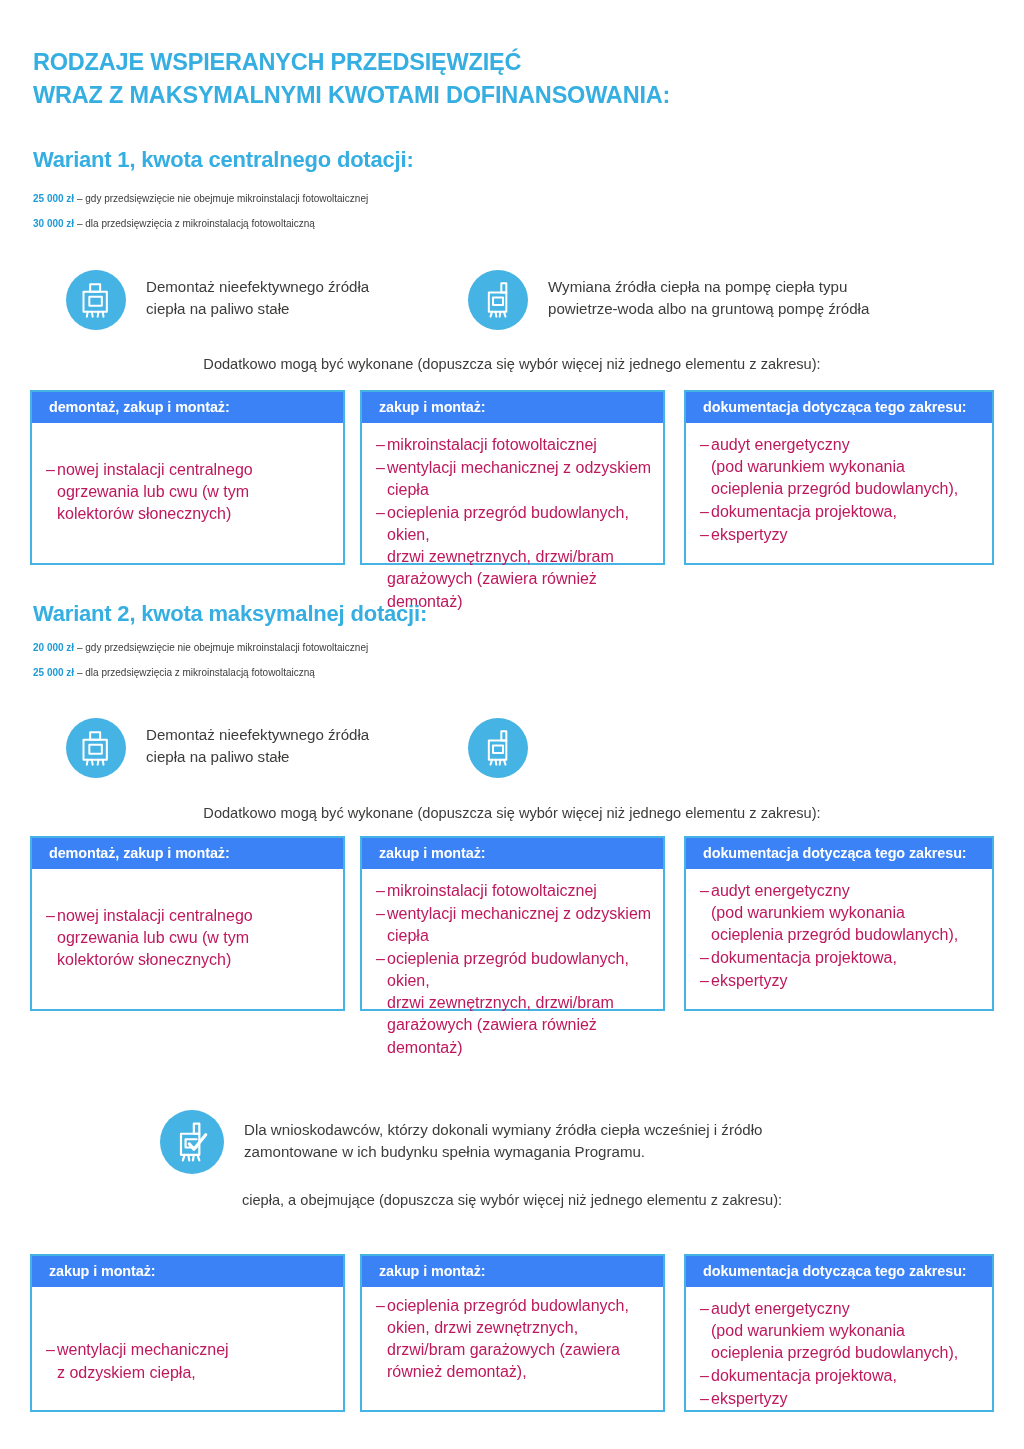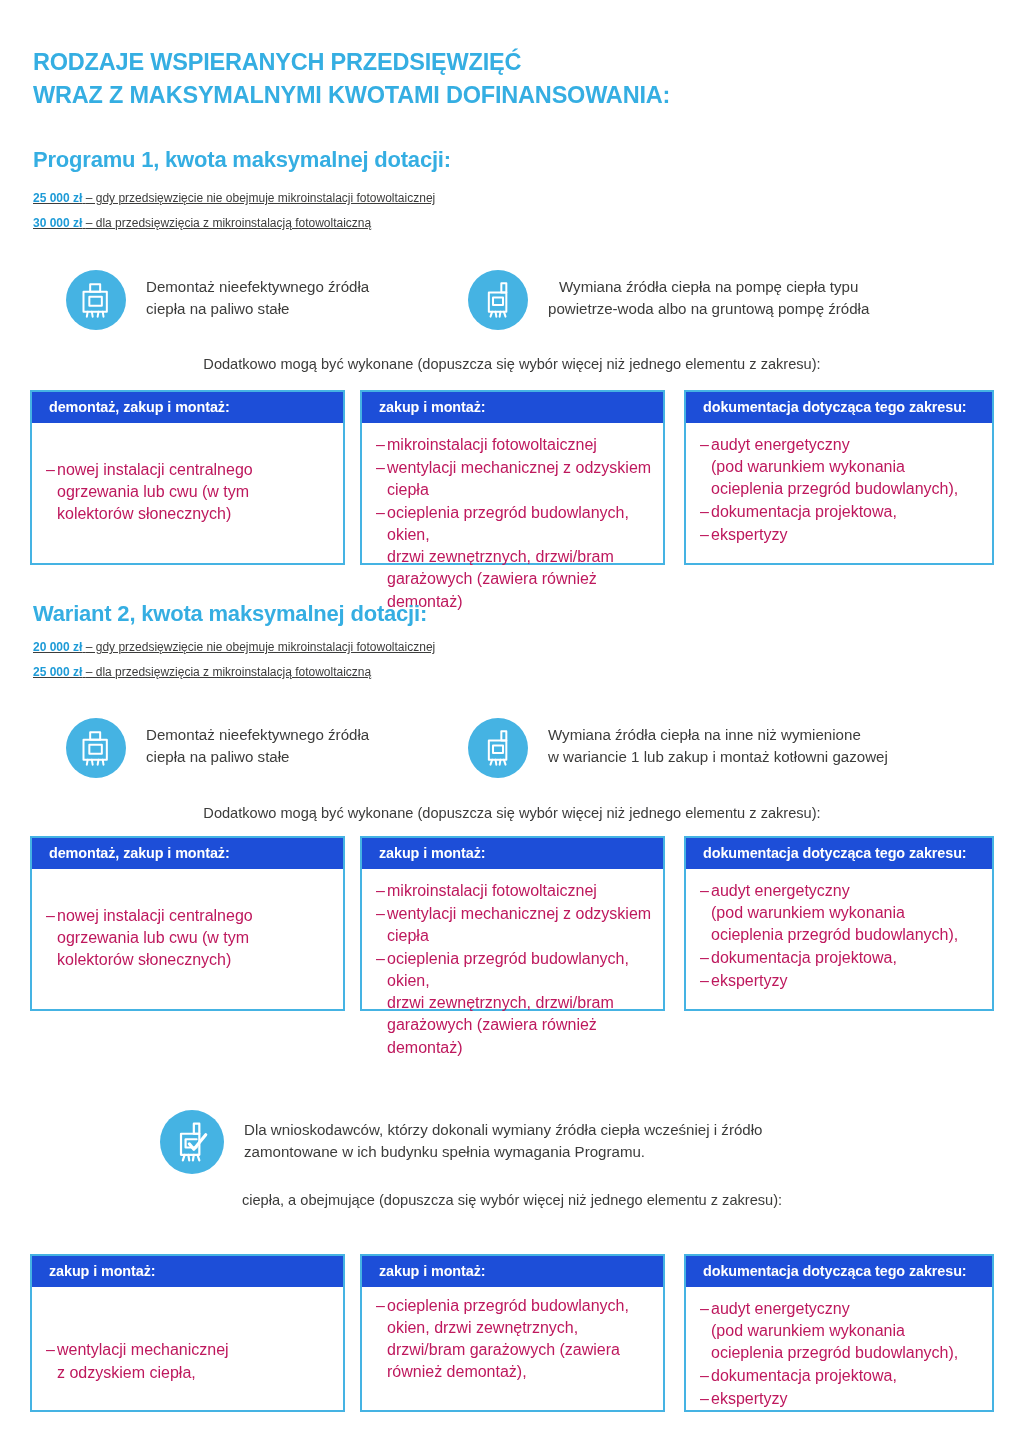--- a/index.html
+++ b/index.html
@@ -40,25 +40,24 @@
   .variant-title {
     color: #35aee2;
     font-weight: bold;
     font-size: 22px;
     letter-spacing: -0.2px;
     line-height: 1.1;
     white-space: nowrap;
   }
 
   .amount-line {
-    font-size: 12px;
+    font-size: 10px;
     line-height: 1.62;
     color: #3c3c3b;
     white-space: nowrap;
-    text-decoration: underline;
   }
   .amount-line .amt {
     color: #1e9bd7;
     font-weight: bold;
   }
 
   
   .icon-row {
     position: absolute;
     display: flex;
@@ -100,21 +99,21 @@
   .note.multi { white-space: normal; }
 
   
   .box {
     position: absolute;
     border: 2px solid #45b3e3;
     box-sizing: border-box;
     background: #ffffff;
   }
   .box-header {
-    background: #1d4ed8;
+    background: #3b82f6;
     color: #ffffff;
     font-weight: bold;
     font-size: 14.4px;
     letter-spacing: -0.1px;
     padding: 7px 0 8px 17px;
     box-sizing: border-box;
     white-space: nowrap;
   }
   .box-body {
     padding: 10px 10px 10px 14px;
@@ -154,21 +153,21 @@
 </head>
 <body>
 
 <div class="page">
 
   <div class="main-title">
     <div>RODZAJE WSPIERANYCH PRZEDSIĘWZIĘĆ</div>
     <div>WRAZ Z MAKSYMALNYMI KWOTAMI DOFINANSOWANIA:</div>
   </div>
 
-  <div style="position:absolute; left:33px; top:148px;" class="variant-title">Programu 1, kwota maksymalnej dotacji:</div>
+  <div style="position:absolute; left:33px; top:148px;" class="variant-title">Wariant 1, kwota centralnego dotacji:</div>
 
   <div style="position:absolute; left:33px; top:188px;">
     <span class="amount-line"><span class="amt">25 000 zł</span> <span>– gdy przedsięwzięcie nie obejmuje mikroinstalacji fotowoltaicznej</span></span>
   </div>
   <div style="position:absolute; left:33px; top:213px;">
     <span class="amount-line"><span class="amt">30 000 zł</span> <span>– dla przedsięwzięcia z mikroinstalacją fotowoltaiczną</span></span>
   </div>
 
   <div class="icon-row" style="left:66px; top:270px;">
     <div class="circle">
@@ -181,21 +180,21 @@
         <path d="M27 38 L26 44"></path>
         <path d="M32 38 L33 44"></path>
       </svg>
     </div>
     <div class="icon-text">
       <div>Demontaż nieefektywnego źródła</div>
       <div>ciepła na paliwo stałe</div>
     </div>
   </div>
 
-  <div class="icon-row" style="left:468px; top:270px;text-align:center;">
+  <div class="icon-row" style="left:468px; top:270px;">
     <div class="circle">
       <svg width="40" height="40" viewBox="0 0 48 48" fill="none" stroke="#ffffff" stroke-width="2.4" stroke-linejoin="round" stroke-linecap="round" aria-hidden="true">
         <rect x="28" y="4" width="6" height="11"></rect>
         <rect x="13" y="15" width="21" height="23"></rect>
         <rect x="18" y="21" width="12" height="9"></rect>
         <path d="M17 38 L15 44"></path>
         <path d="M21 38 L22 44"></path>
         <path d="M27 38 L26 44"></path>
         <path d="M31 38 L33 44"></path>
       </svg>
@@ -291,24 +290,20 @@
     <div class="circle">
       <svg width="40" height="40" viewBox="0 0 48 48" fill="none" stroke="#ffffff" stroke-width="2.4" stroke-linejoin="round" stroke-linecap="round" aria-hidden="true">
         <rect x="28" y="4" width="6" height="11"></rect>
         <rect x="13" y="15" width="21" height="23"></rect>
         <rect x="18" y="21" width="12" height="9"></rect>
         <path d="M17 38 L15 44"></path>
         <path d="M21 38 L22 44"></path>
         <path d="M27 38 L26 44"></path>
         <path d="M31 38 L33 44"></path>
       </svg>
-    </div>
-    <div class="icon-text">
-      <div>Wymiana źródła ciepła na inne niż wymienione</div>
-      <div>w wariancie 1 lub zakup i montaż kotłowni gazowej</div>
     </div>
   </div>
 
   <div class="note" style="left:0; top:803px; width:1024px;">Dodatkowo mogą być wykonane (dopuszcza się wybór więcej niż jednego elementu z zakresu):</div>
 
   <div class="box" style="left:30px; top:836px; width:315px; height:175px;">
     <div class="box-header">demontaż, zakup i montaż:</div>
     <div class="box-body vcenter" style="height:139px;">
       <ul>
         <li>

